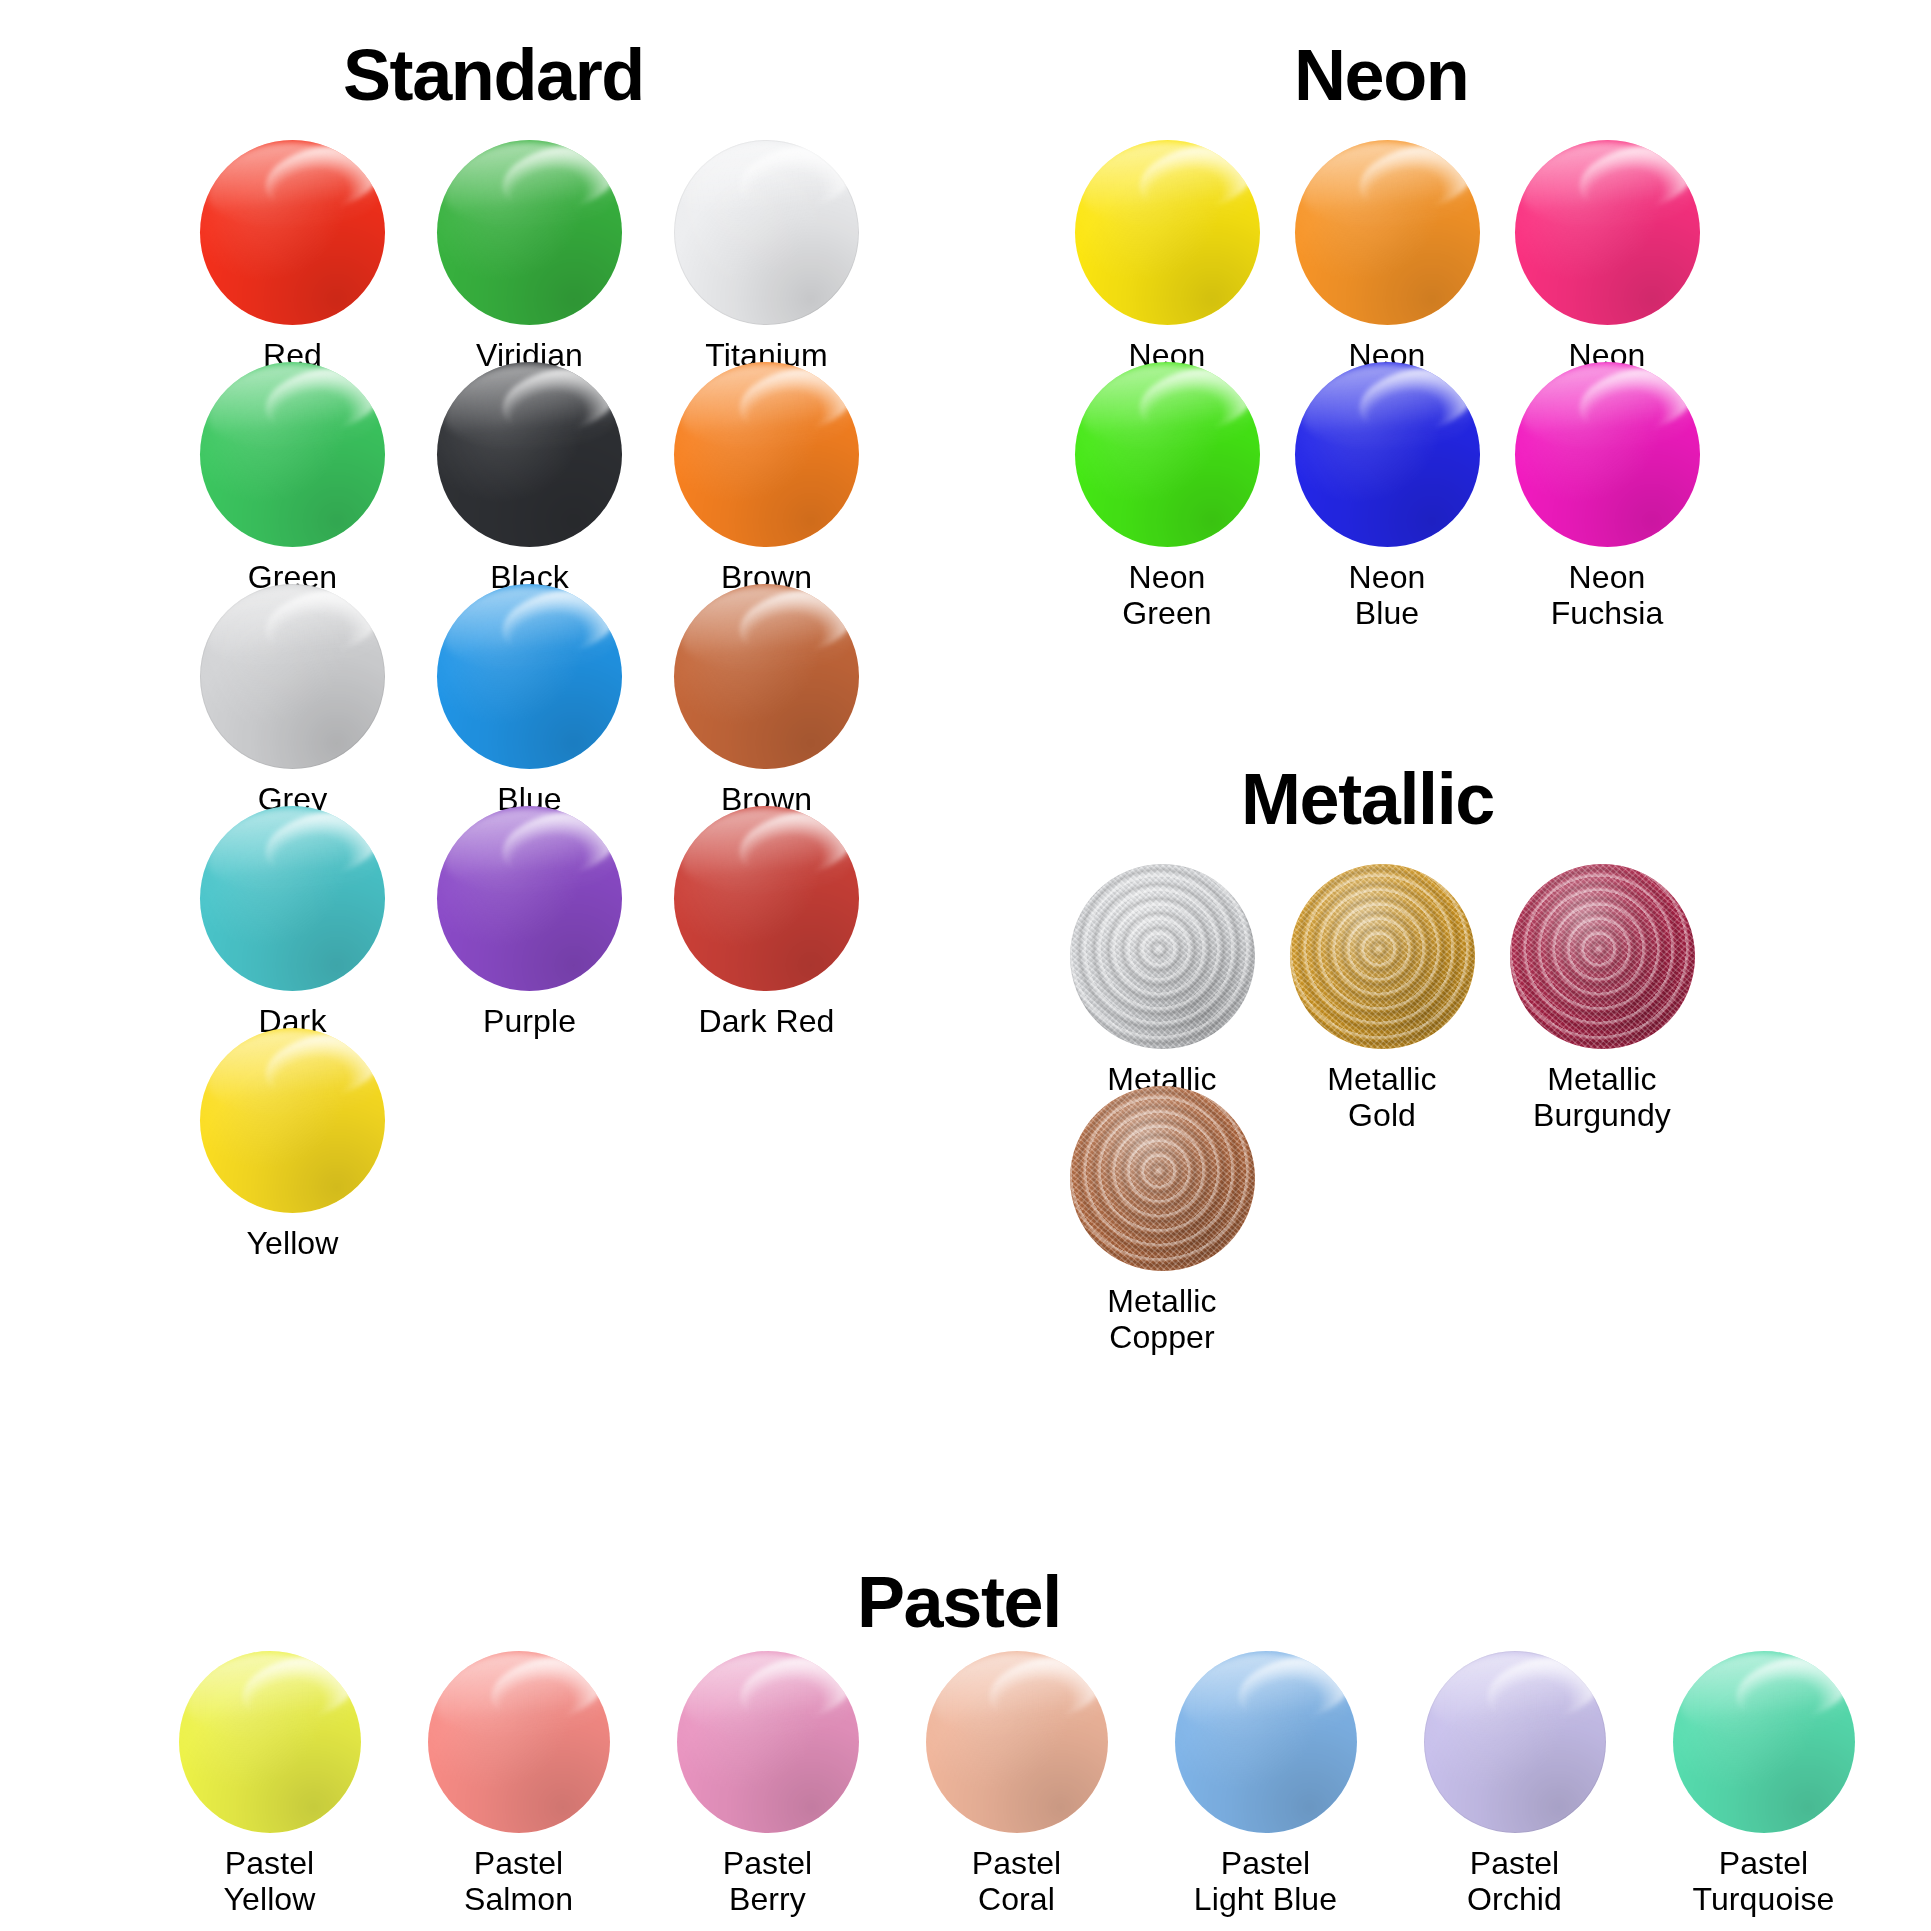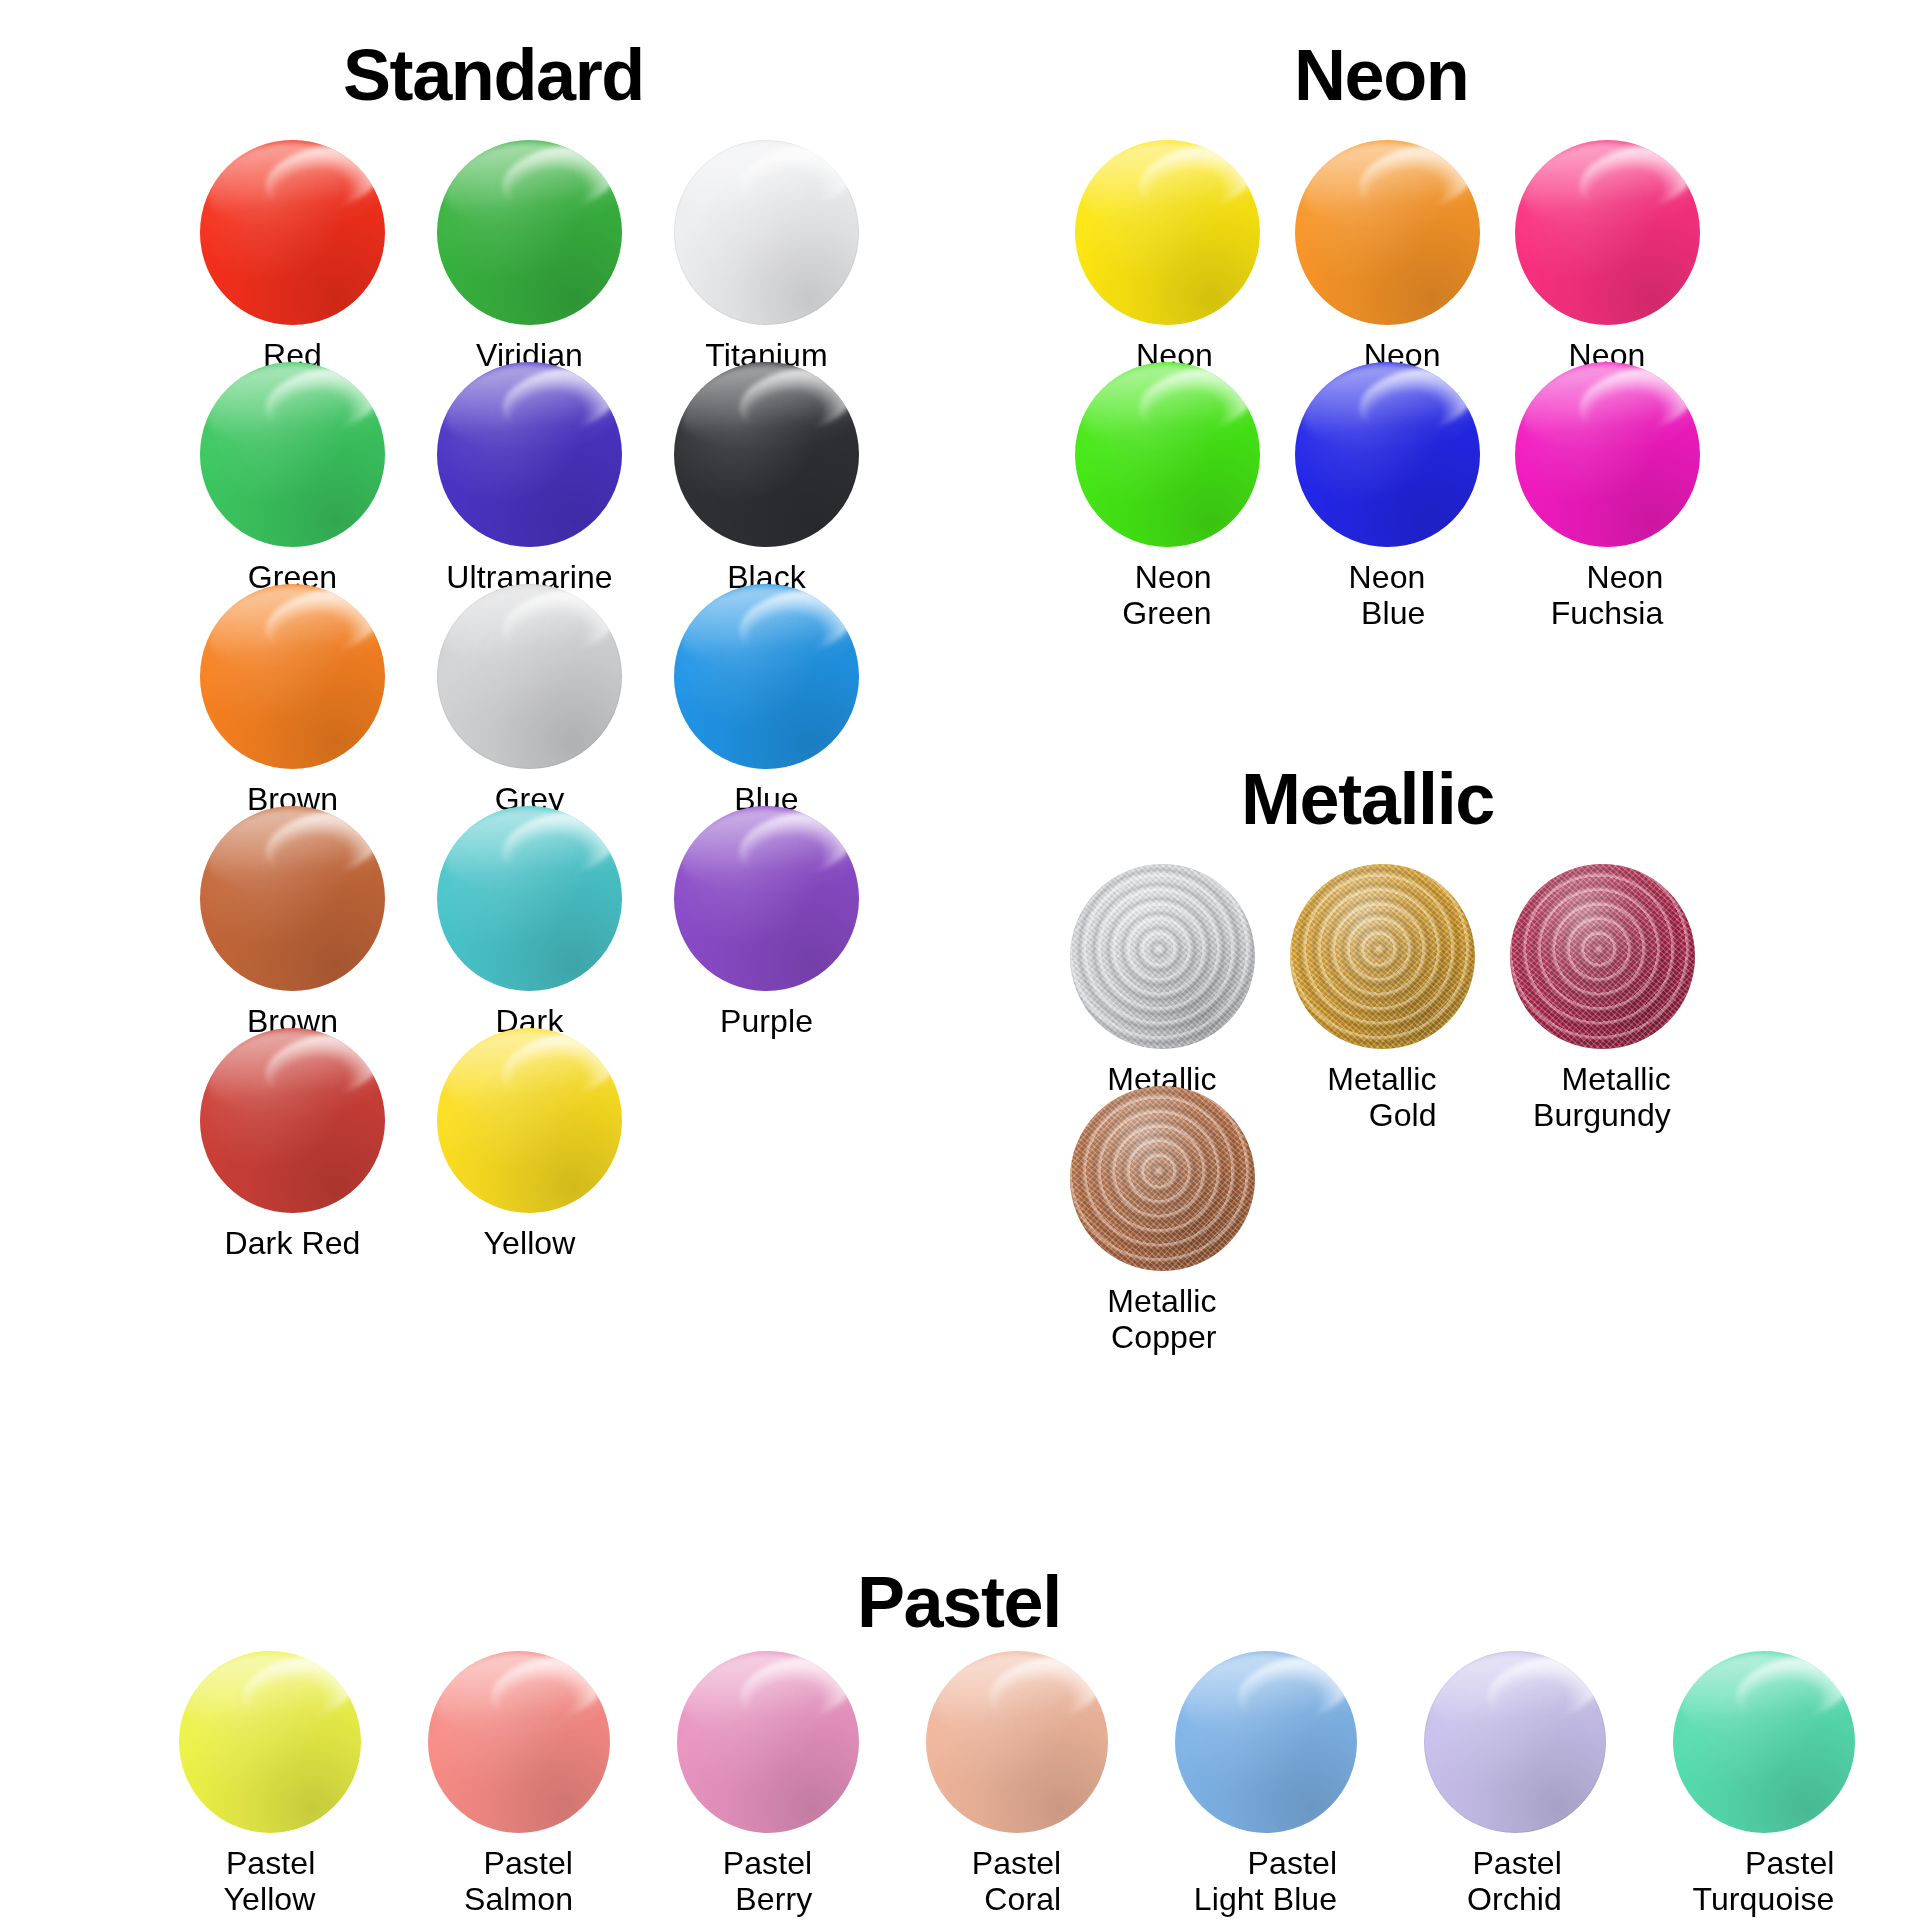--- a/index.html
+++ b/index.html
@@ -165,21 +165,21 @@
         rgba(0,0,0,0) 70%);
   }
 
   
   .swatch-label {
     margin-top: 11.6px;
     font-family: "Liberation Sans", sans-serif;
     font-size: 32px;
     line-height: 1.14;
     color: #000000;
-    text-align: right;
+    text-align: center;
     white-space: pre-line;
     letter-spacing: 0.1px;
   }
 </style>
 </head>
 <body>
 
 <div id="sheet">
 
   <div class="section-title" id="title-standard">Standard</div>
@@ -219,28 +219,20 @@
       <div class="swatch-cell">
         <div class="dot-wrap">
           <div class="dot" style="background: rgb(60, 199, 96);">
             <div class="shade"></div>
           </div>
         </div>
         <div class="swatch-label">Green</div>
       </div>
       <div class="swatch-cell">
         <div class="dot-wrap">
-          <div class="dot" style="background: rgb(75, 52, 196);">
-            <div class="shade"></div>
-          </div>
-        </div>
-        <div class="swatch-label">Ultramarine</div>
-      </div>
-      <div class="swatch-cell">
-        <div class="dot-wrap">
           <div class="dot" style="background: rgb(47, 49, 53);">
             <div class="shade"></div>
           </div>
         </div>
         <div class="swatch-label">Black</div>
       </div>
       <div class="swatch-cell">
         <div class="dot-wrap">
           <div class="dot" style="background: rgb(247, 129, 33);">
             <div class="shade"></div>

